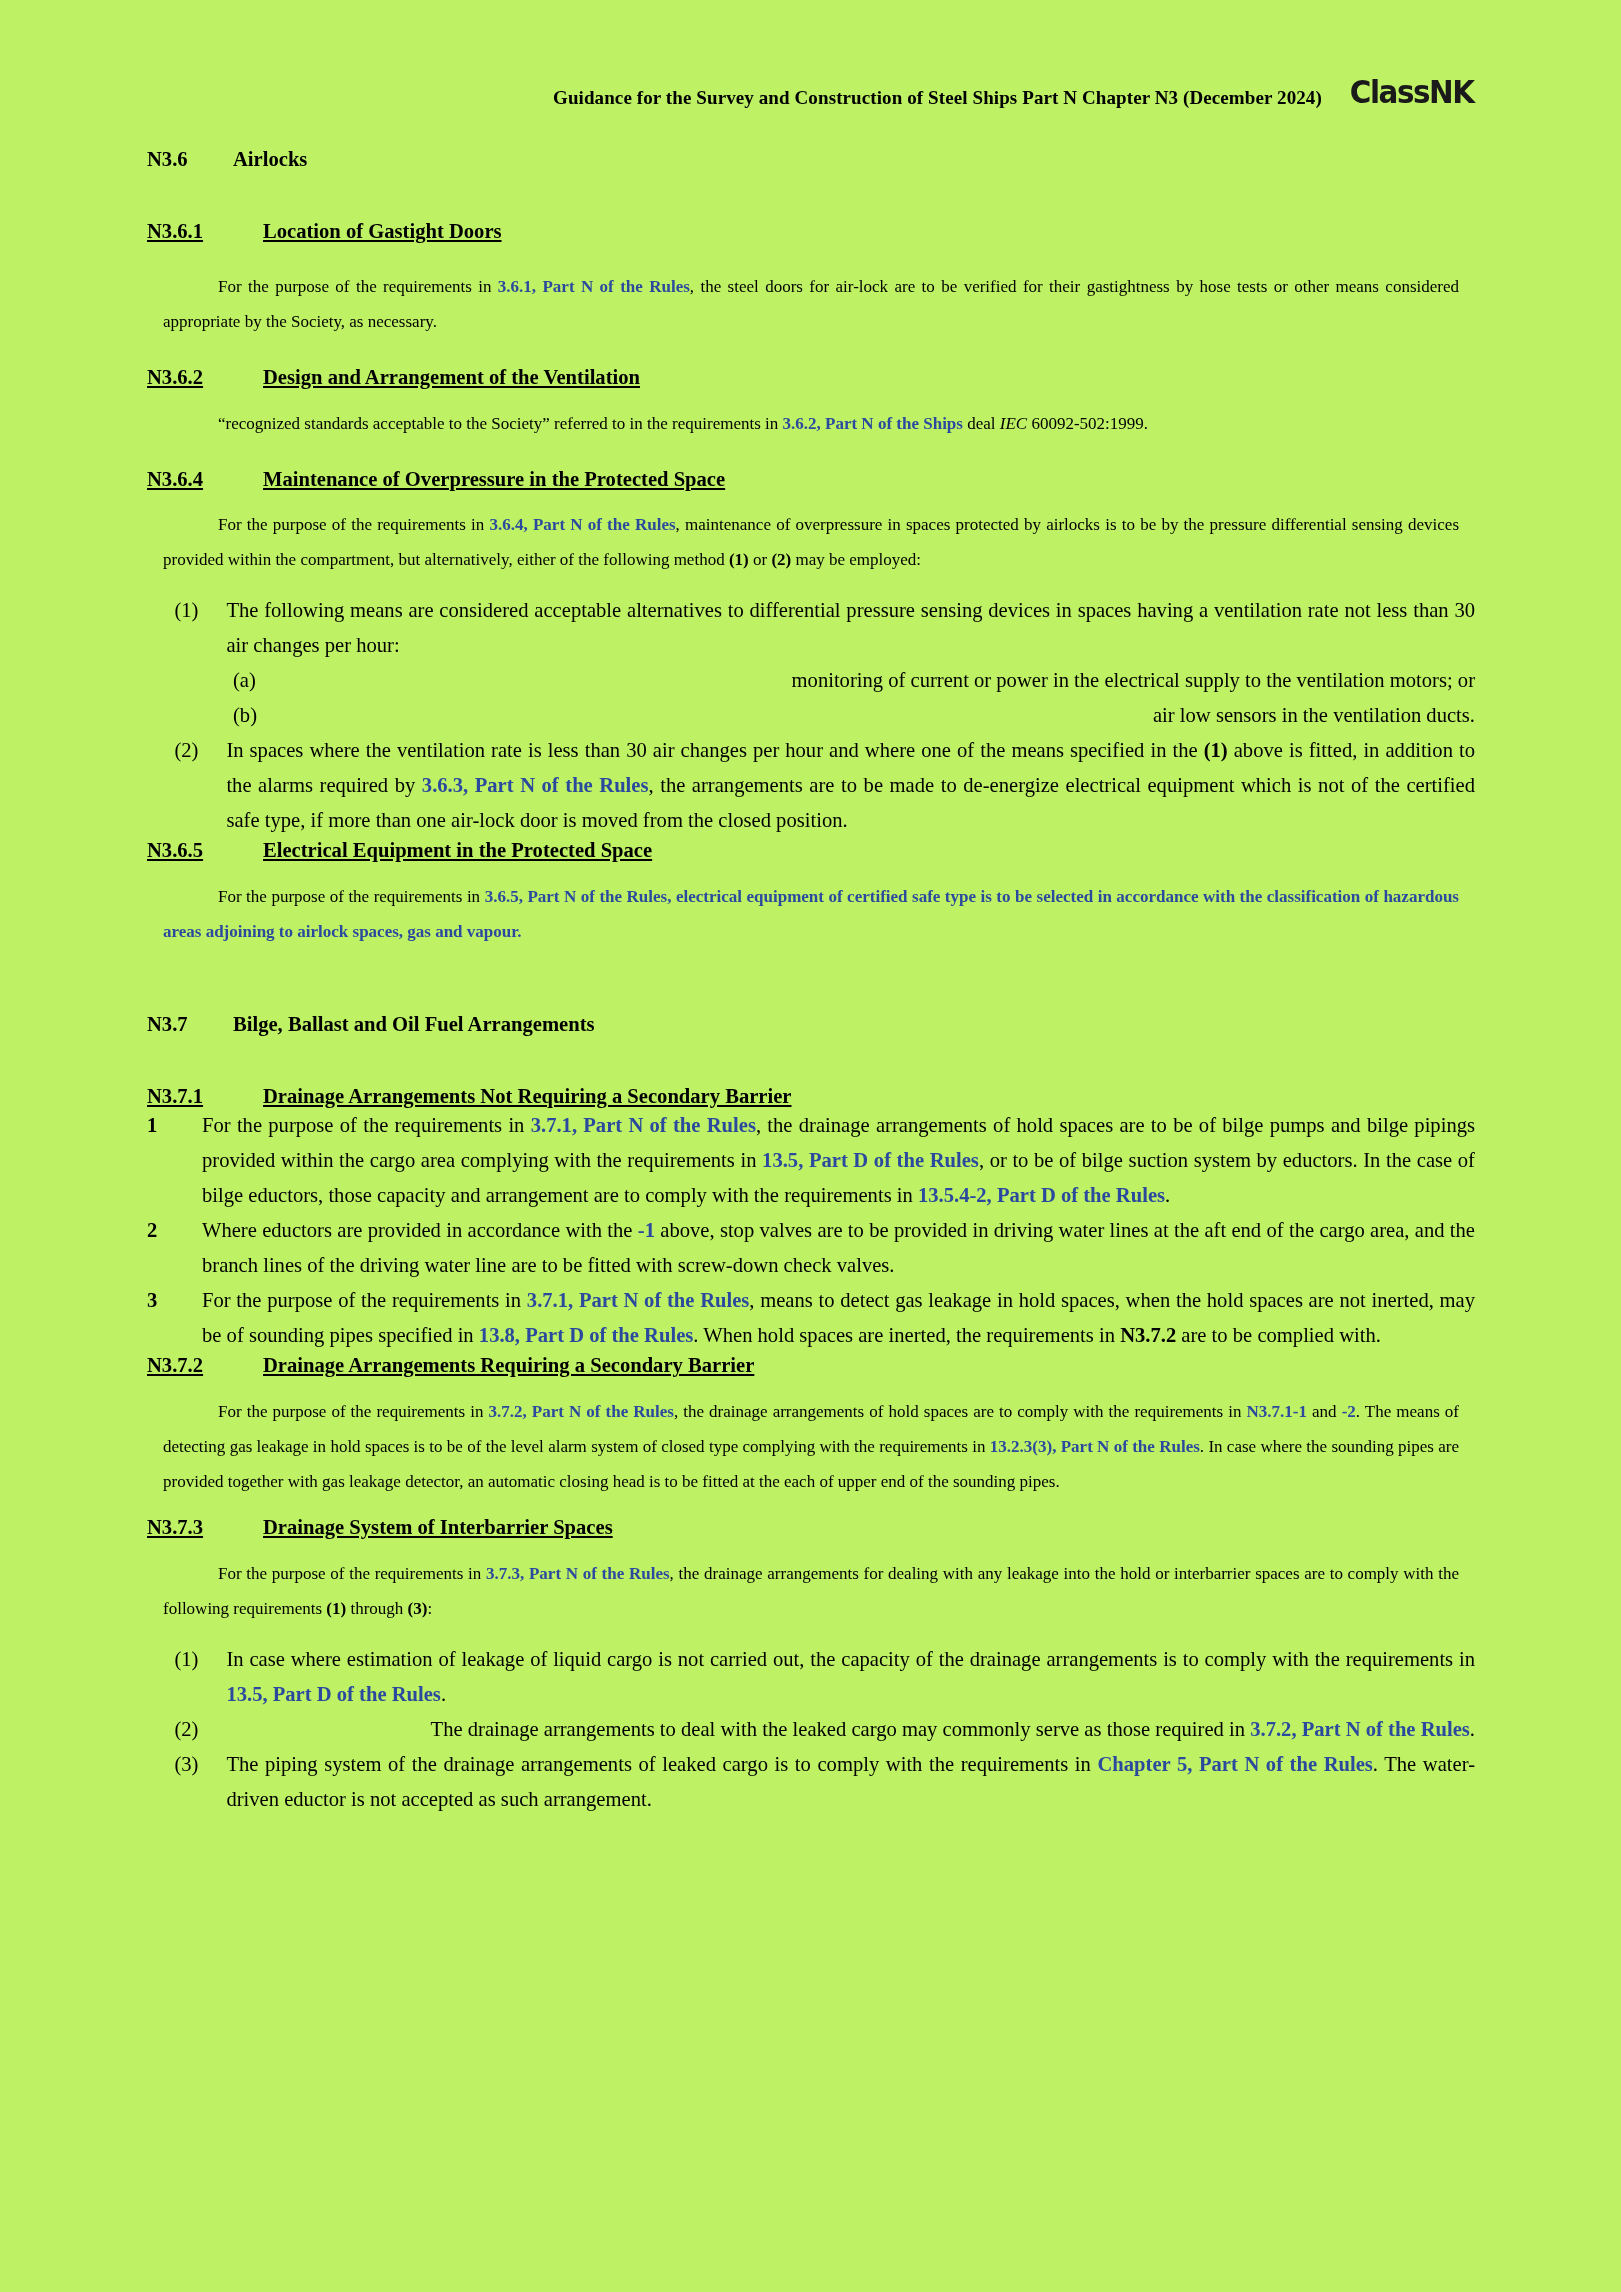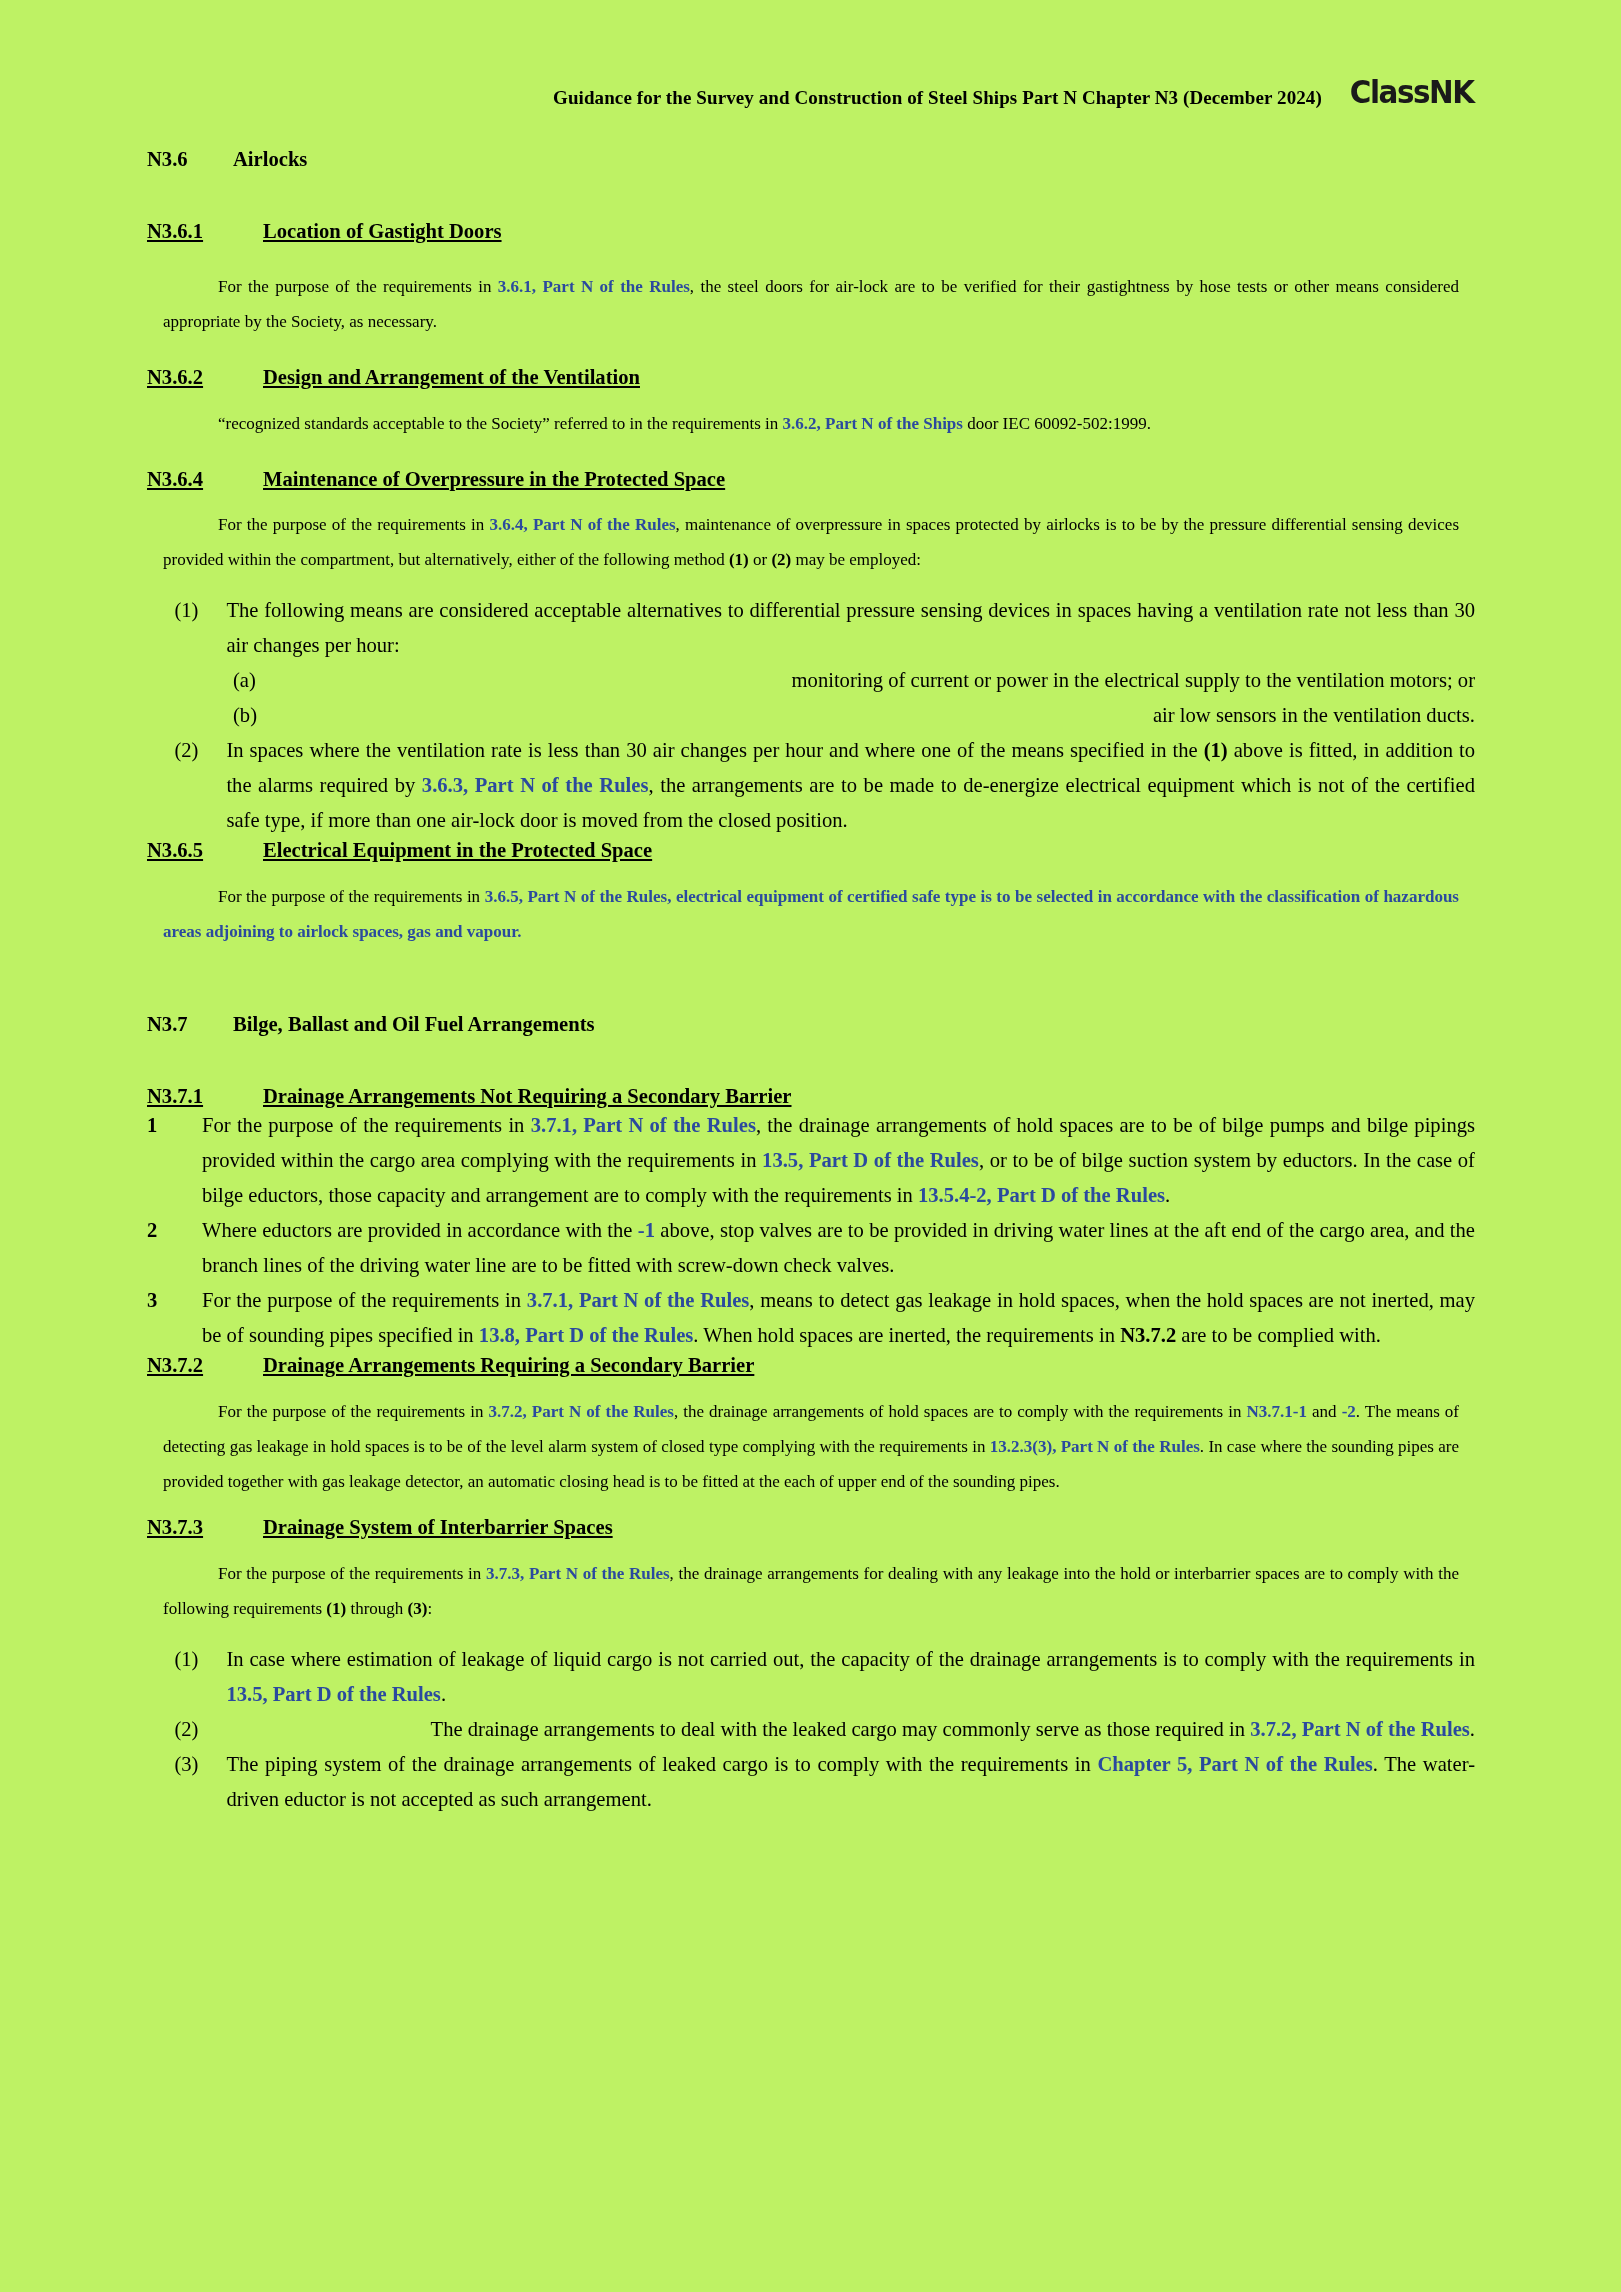--- a/index.html
+++ b/index.html
@@ -119,21 +119,21 @@
   .li.lvl2 > .marker { width: 49px; }
   .li > .txt {
     flex: 1 1 auto;
     text-align: justify;
     text-justify: inter-word;
   }
   .li > .txt.nojust { text-align: right; }
 
   .blue { color: #2b4a9e; font-weight: bold; }
   .bk-b { font-weight: bold; }
-  .ital { }
+  .ital { font-style: italic; }
 
   .sp-xs { height: 9.8px; }
   .sp-l  { height: 47px; }
 
   
   .page-footer {
     position: absolute;
     left: 0;
     right: 0;
     top: 2152px;
@@ -167,21 +167,21 @@
     </div>
     <div class="sp-xs"></div>
     <p class="body"><span>For the purpose of the requirements in </span><span class="blue">3.6.1, Part N of the Rules</span><span>, the steel doors for air-lock are to be verified for their gastightness by hose tests or other means considered appropriate by the Society, as necessary.</span></p>
 
     <div class="sp-xs"></div>
 
     <div class="h-sub">
       <span class="num">N3.6.2</span>
       <span>Design and Arrangement of the Ventilation</span>
     </div>
-    <p class="body"><span>“recognized standards acceptable to the Society” referred to in the requirements in </span><span class="blue">3.6.2, Part N of the Ships</span><span> door </span><span class="ital">IEC</span><span> 60092-502:1999.</span></p>
+    <p class="body"><span>“recognized standards acceptable to the Society” referred to in the requirements in </span><span class="blue">3.6.2, Part N of the Ships</span><span> deal </span><span class="ital">IEC</span><span> 60092-502:1999.</span></p>
 
     <div class="sp-xs"></div>
 
     <div class="h-sub">
       <span class="num">N3.6.4</span>
       <span>Maintenance of Overpressure in the Protected Space</span>
     </div>
     <p class="body"><span>For the purpose of the requirements in </span><span class="blue">3.6.4, Part N of the Rules</span><span>, maintenance of overpressure in spaces protected by airlocks is to be by the pressure differential sensing devices provided within the compartment, but alternatively, either of the following method </span><span class="bk-b">(1)</span><span> or </span><span class="bk-b">(2)</span><span> may be employed:</span></p>
 
     <div class="li lvl1">

